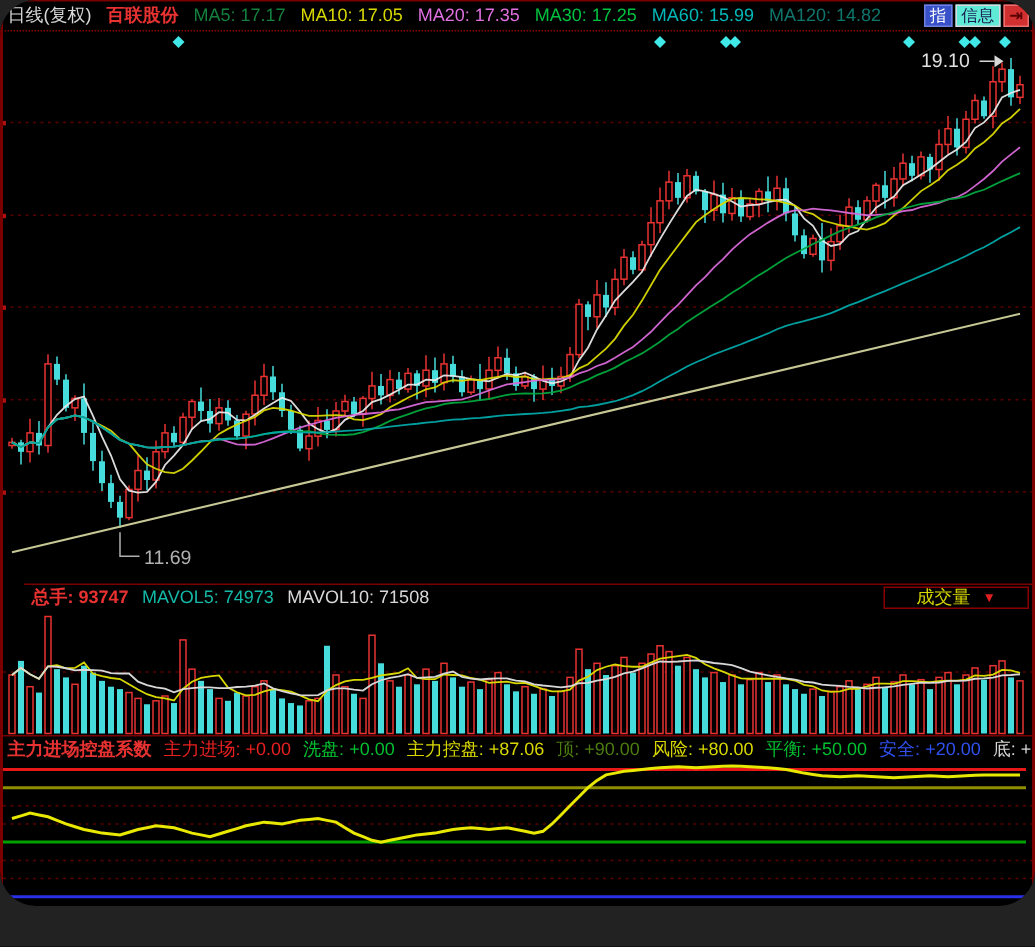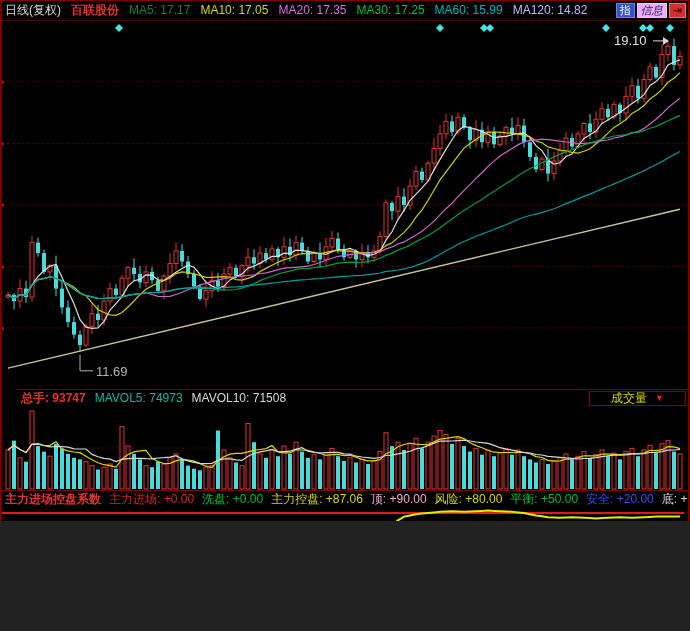--- a/index.html
+++ b/index.html
@@ -1,39 +1,39 @@
 <!DOCTYPE html>
 <html><head>
 <meta charset="utf-8">
 <style>
   html,body{margin:0;padding:0;background:#222;}
   .window{
-    position:relative;width:690px;height:521px;background:#000;
+    position:relative;width:690px;height:604px;background:#000;
     font-family:"Liberation Sans","DejaVu Sans",sans-serif;
-    overflow:hidden;user-select:none;
+    overflow:hidden;user-select:none;border-radius:24px;
   }
   .edge{position:absolute;background:#7a0000;z-index:9;}
   .edge.left{left:0;top:0;width:2px;height:631px;}
   .edge.right{right:0;top:0;width:2px;height:631px;}
   .edge.top{left:0;top:0;width:690px;height:1px;}
 
   
   .titlebar{
     height:21px;box-sizing:border-box;display:flex;align-items:center;
     padding:0 4px 0 5px;gap:10px;font-size:12px;white-space:nowrap;
     border-bottom:1px dotted #8a0000;
   }
   .titlebar .grow{flex:1;}
   .tb-btns{display:flex;gap:2px;align-items:center;}
   .tb-btn{
     height:15px;box-sizing:border-box;display:flex;align-items:center;justify-content:center;
     font-size:11px;padding:0 3px;border:1px solid #666;cursor:pointer;
   }
   .tb-btn.ind{background:#3850c8;color:#fff;border-color:#7080e0;}
-  .tb-btn.info{background:#f0abfc;color:#1a1a50;border-color:#d8d8e0;font-style:italic;}
+  .tb-btn.info{background:#5eead4;color:#1a1a50;border-color:#d8d8e0;}
   .tb-btn.exit{background:#d03030;color:#5a0000;border-color:#e87070;font-weight:bold;}
 
   
   .vol-header,.ind-header{
     box-sizing:border-box;display:flex;align-items:center;white-space:nowrap;
     padding:0 4px 0 5px;font-size:12px;gap:9px;
   }
   .vol-header{height:17px;border-top:1px solid #7a0000;margin-left:16px;}
   .ind-header{height:17px;border-top:1px solid #7a0000;gap:8px;}
   .grow{flex:1;}
@@ -59,21 +59,21 @@
   <div class="edge top"></div>
 
   <div class="titlebar">
     <span class="c-white">日线(复权)</span>
     <span class="c-red">百联股份</span>
     <span style="color: #15803d;"><span>MA5:</span> <span>17.17</span></span>
     <span style="color: rgb(216, 216, 0);"><span>MA10:</span> <span>17.05</span></span>
     <span style="color: rgb(224, 112, 224);"><span>MA20:</span> <span>17.35</span></span>
     <span style="color: rgb(0, 192, 64);"><span>MA30:</span> <span>17.25</span></span>
     <span style="color: rgb(0, 184, 184);"><span>MA60:</span> <span>15.99</span></span>
-    <span style="color: #c4b5fd;"><span>MA120:</span> <span>14.82</span></span>
+    <span style="color: #0f766e;"><span>MA120:</span> <span>14.82</span></span>
     <span class="grow"></span>
     <span class="tb-btns">
       <span class="tb-btn ind">指</span>
       <span class="tb-btn info">信息</span>
       <span class="tb-btn exit">⇥</span>
     </span>
   </div>
 
   <svg id="main-chart" width="690" height="368">
       <line x1="2" y1="60.6" x2="688" y2="60.6" stroke="#5a0000" stroke-width="1" stroke-dasharray="2,3"></line>
@@ -461,21 +461,21 @@
       <rect x="678" y="47.9" width="4" height="35.1" fill="#000" stroke="#e83232" stroke-width="1"></rect>
       <polyline points="8,44.0 14,39.3 20,43.5 26,46.5 32,38.2 38,37.4 44,39.6 50,39.3 56,35.7 62,43.2 68,44.8 74,46.0 80,46.7 86,50.2 92,53.7 98,56.8 104,58.7 110,59.6 116,61.0 122,53.2 128,48.5 134,45.9 140,44.9 146,44.3 152,52.4 158,55.5 164,57.6 170,57.3 176,54.9 182,53.4 188,54.1 194,55.1 200,57.6 206,60.2 212,61.5 218,54.5 224,50.7 230,48.2 236,47.3 242,47.3 248,45.9 254,44.3 260,43.5 266,42.6 272,39.5 278,46.0 284,46.8 290,46.8 296,43.7 302,44.0 308,44.3 314,46.0 320,47.1 326,49.3 332,48.7 338,48.4 344,49.6 350,49.3 356,51.2 362,53.4 368,54.9 374,54.9 380,53.7 386,47.7 392,45.1 398,40.7 404,38.5 410,37.0 416,38.1 422,38.5 428,38.5 434,35.7 440,33.1 446,32.3 452,31.4 458,30.6 464,32.6 470,36.8 476,39.6 482,41.8 488,44.2 494,46.2 500,46.5 506,46.5 512,46.5 518,46.5 524,46.5 530,47.7 536,50.6 542,51.5 548,54.3 554,55.2 560,54.9 566,53.2 572,53.2 578,51.6 584,49.8 590,49.8 596,49.9 602,48.1 608,48.1 614,48.4 620,48.7 626,48.1 632,47.7 638,47.7 644,47.1 650,44.3 656,44.6 662,43.7 668,40.6 674,40.9 680,42.6" fill="none" stroke="#d8d800" stroke-width="1.2"></polyline>
       <polyline points="8,44.0 14,39.3 20,43.5 26,46.5 32,38.2 38,38.5 44,39.5 50,40.9 56,40.5 62,40.7 68,41.1 74,42.8 80,43.0 86,43.0 92,48.4 98,50.8 104,52.3 110,53.1 116,55.6 122,53.4 128,52.7 134,52.3 140,52.3 146,52.7 152,52.8 158,52.0 164,51.7 170,51.1 176,49.6 182,52.9 188,54.8 194,56.3 200,57.4 206,57.6 212,57.4 218,54.3 224,52.9 230,52.9 236,53.8 242,54.4 248,50.2 254,47.5 260,45.9 266,44.9 272,43.4 278,45.9 284,45.6 290,45.2 296,43.1 302,41.7 308,45.2 314,46.4 320,47.0 326,46.5 332,46.3 338,46.3 344,47.8 350,48.2 356,50.2 362,51.0 368,51.6 374,52.3 380,51.5 386,49.5 392,49.2 398,47.8 404,46.7 410,45.3 416,42.9 422,41.8 428,39.6 434,37.1 440,35.0 446,35.2 452,35.0 458,34.6 464,34.2 470,35.0 476,36.0 482,36.6 488,37.4 494,39.4 500,41.7 506,43.1 512,44.2 518,45.3 524,46.3 530,47.1 536,48.5 542,49.0 548,50.4 554,50.9 560,51.3 566,51.9 572,52.3 578,53.0 584,52.5 590,52.3 596,51.6 602,50.6 608,49.9 614,49.1 620,49.2 626,49.0 632,47.9 638,47.9 644,47.7 650,46.5 656,46.3 662,45.7 668,44.2 674,44.0 680,43.5" fill="none" stroke="#d8d8d8" stroke-width="1.2"></polyline>
     </svg>
 
   <div class="ind-header">
     <span class="c-red">主力进场控盘系数</span>
     <span style="color: rgb(232, 32, 32);"><span>主力进场:</span> <span>+0.00</span></span>
     <span style="color: rgb(0, 192, 48);"><span>洗盘:</span> <span>+0.00</span></span>
     <span style="color: rgb(216, 216, 0);"><span>主力控盘:</span> <span>+87.06</span></span>
-    <span style="color: #f9a8d4;"><span>顶:</span> <span>+90.00</span></span>
+    <span style="color: #4d7c0f;"><span>顶:</span> <span>+90.00</span></span>
     <span style="color: rgb(216, 216, 0);"><span>风险:</span> <span>+80.00</span></span>
     <span style="color: rgb(0, 192, 48);"><span>平衡:</span> <span>+50.00</span></span>
     <span style="color: rgb(48, 80, 240);"><span>安全:</span> <span>+20.00</span></span>
     <span style="color: rgb(216, 216, 216);"><span>底:</span> <span>+0.00</span></span>
     <span class="grow"></span>
 
   </div>
 
   <svg id="ind-chart" width="690" height="120">
       <line x1="2" y1="30.2" x2="688" y2="30.2" stroke="#5a0000" stroke-width="1" stroke-dasharray="2,3"></line>

